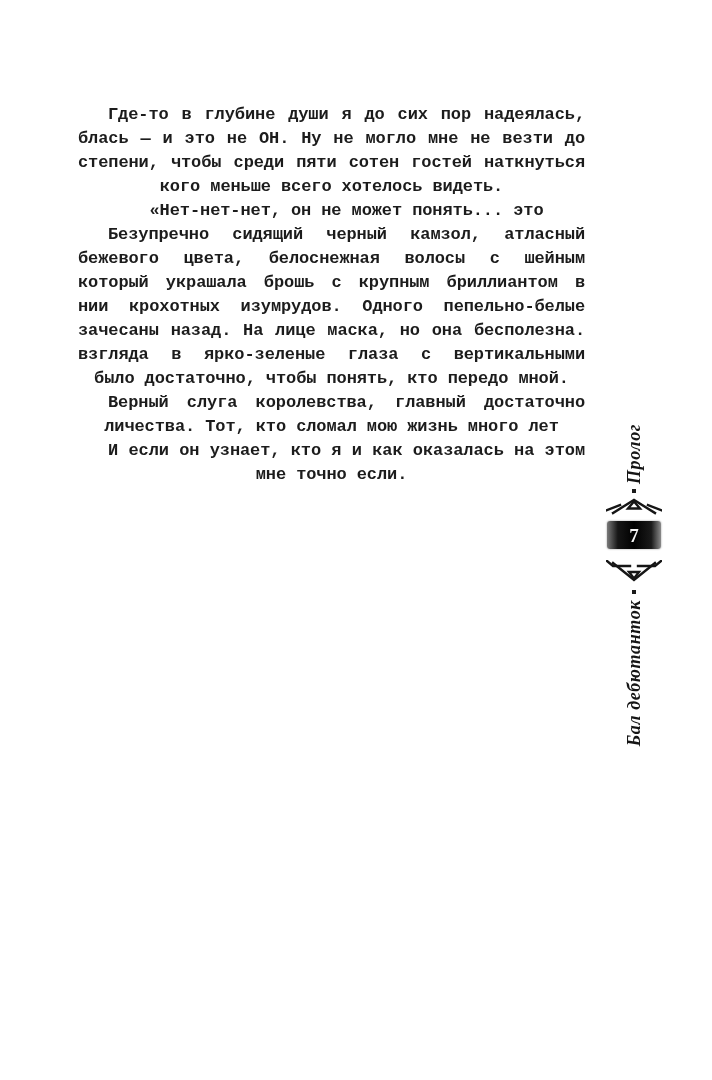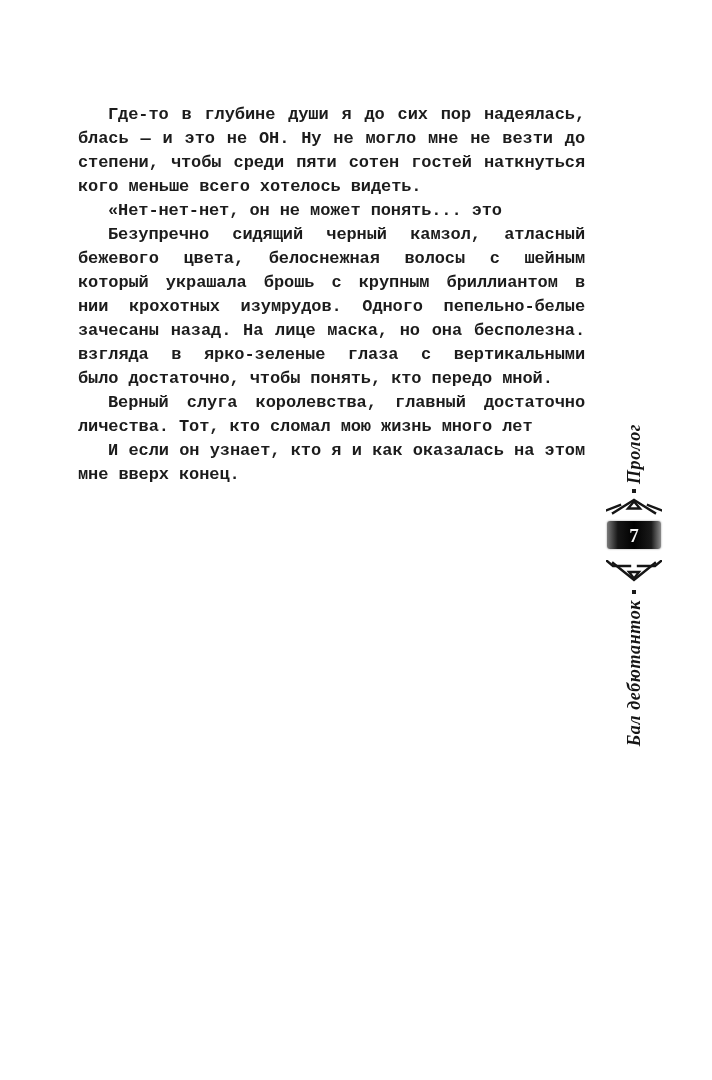--- a/index.html
+++ b/index.html
@@ -35,21 +35,21 @@
     overflow: hidden;
     text-align: justify;
   }
   
   .line:not(.last)::after {
     content: "";
     display: inline-block;
     width: 100%;
     height: 0;
   }
-  .line.last { text-align: left; }
+  .line.last { text-align: center; }
   .line.indent { text-indent: 30px; }
 
   
   .sidebar {
     position: absolute;
     left: 605px;
     top: 424px;
     width: 58px;
     display: flex;
     flex-direction: column;
@@ -118,21 +118,21 @@
         <div class="line">зачесаны назад. На лице маска, но она бесполезна. Одного</div>
         <div class="line">взгляда в ярко-зеленые глаза с вертикальными зрачками</div>
         <div class="line last">было достаточно, чтобы понять, кто передо мной.</div>
       </div>
       <div class="para">
         <div class="line indent">Верный слуга королевства, главный достаточно его ве-</div>
         <div class="line last">личества. Тот, кто сломал мою жизнь много лет назад.</div>
       </div>
       <div class="para">
         <div class="line indent">И если он узнает, кто я и как оказалась на этом балу,</div>
-        <div class="line last">мне вверх конец.</div>
+        <div class="line last">мне точно если.</div>
       </div>
     </main>
 
   <aside class="sidebar">
 
     <div class="vtext chapter">Пролог</div>
 
     <div class="dot d1"></div>
 
     <svg class="orn up" width="56" height="18" viewBox="0 0 56 18" fill="none" stroke="#161616" stroke-width="2.4" stroke-linecap="square">

